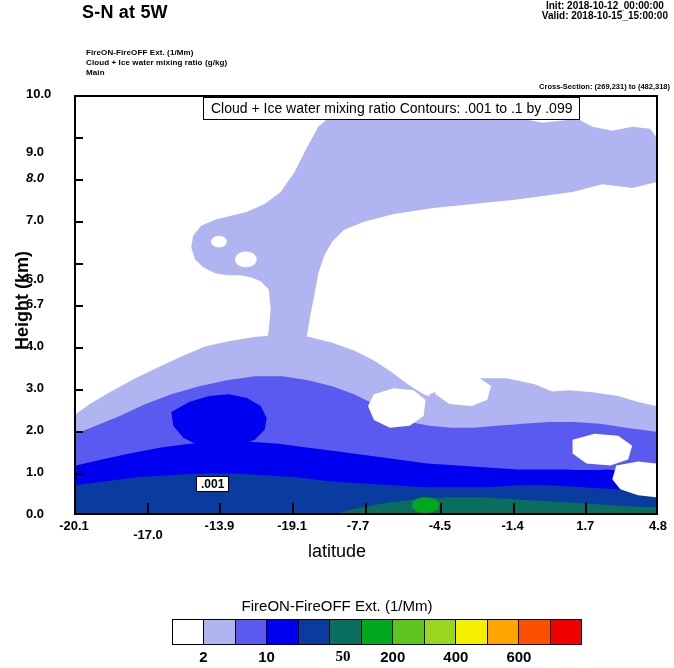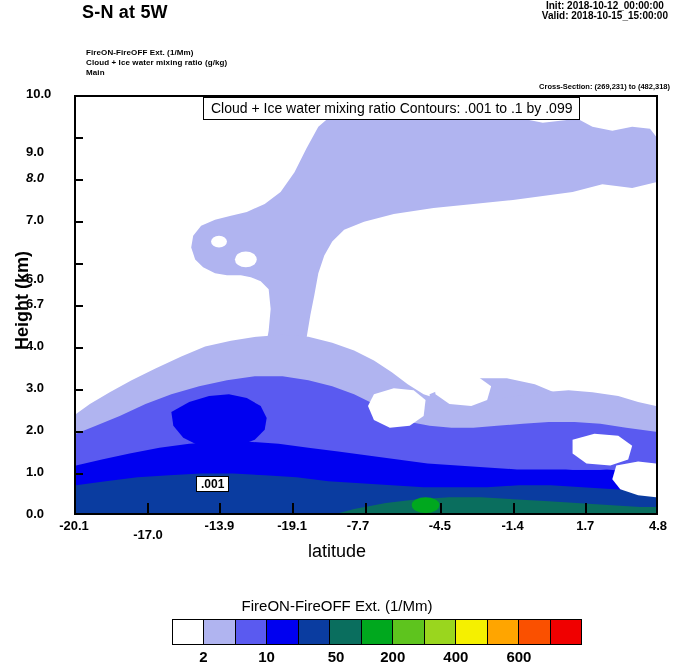--- a/index.html
+++ b/index.html
@@ -254,17 +254,17 @@
     <div class="cell" style="background: rgb(94, 196, 30);"></div>
     <div class="cell" style="background: rgb(154, 214, 30);"></div>
     <div class="cell" style="background: rgb(245, 240, 0);"></div>
     <div class="cell" style="background: rgb(255, 165, 0);"></div>
     <div class="cell" style="background: rgb(250, 80, 0);"></div>
     <div class="cell" style="background: rgb(240, 0, 0);"></div>
   </div>
 <div class="abs" id="cbar-labels">
     <div class="cbar-label" style="left: 31.5385px;">2</div>
     <div class="cbar-label" style="left: 94.6154px;">10</div>
-    <div class="cbar-label" style="left: 164px;">50</div>
+    <div class="cbar-label" style="left: 171px; font-family: Liberation Serif, serif;">50</div>
     <div class="cbar-label" style="left: 220.769px;">200</div>
     <div class="cbar-label" style="left: 283.846px;">400</div>
     <div class="cbar-label" style="left: 346.923px;">600</div>
   </div>
 
 </body></html>

